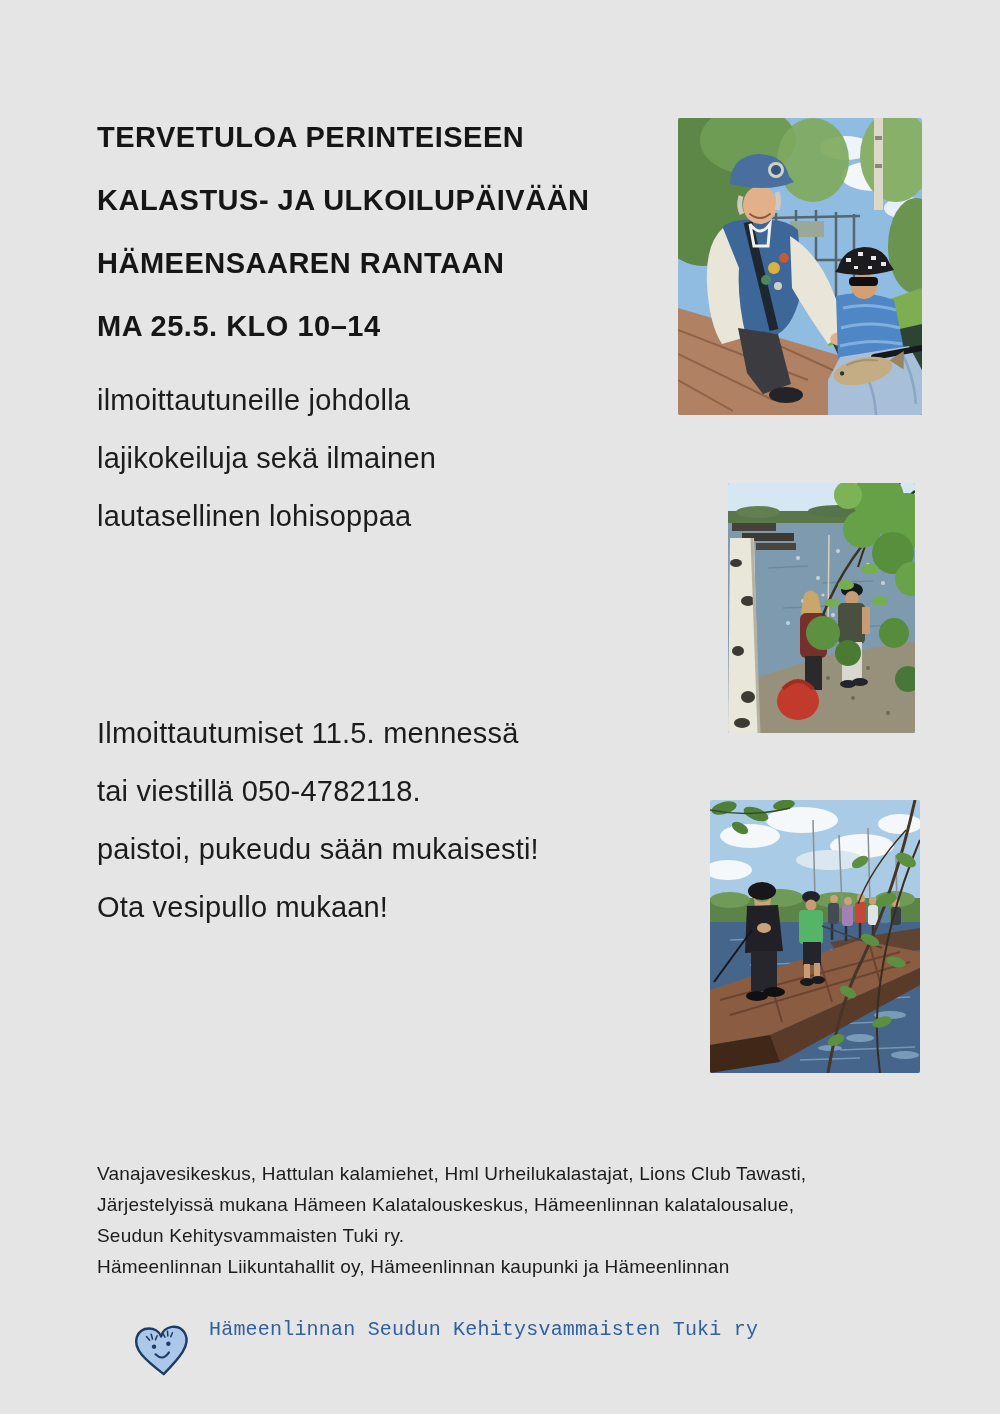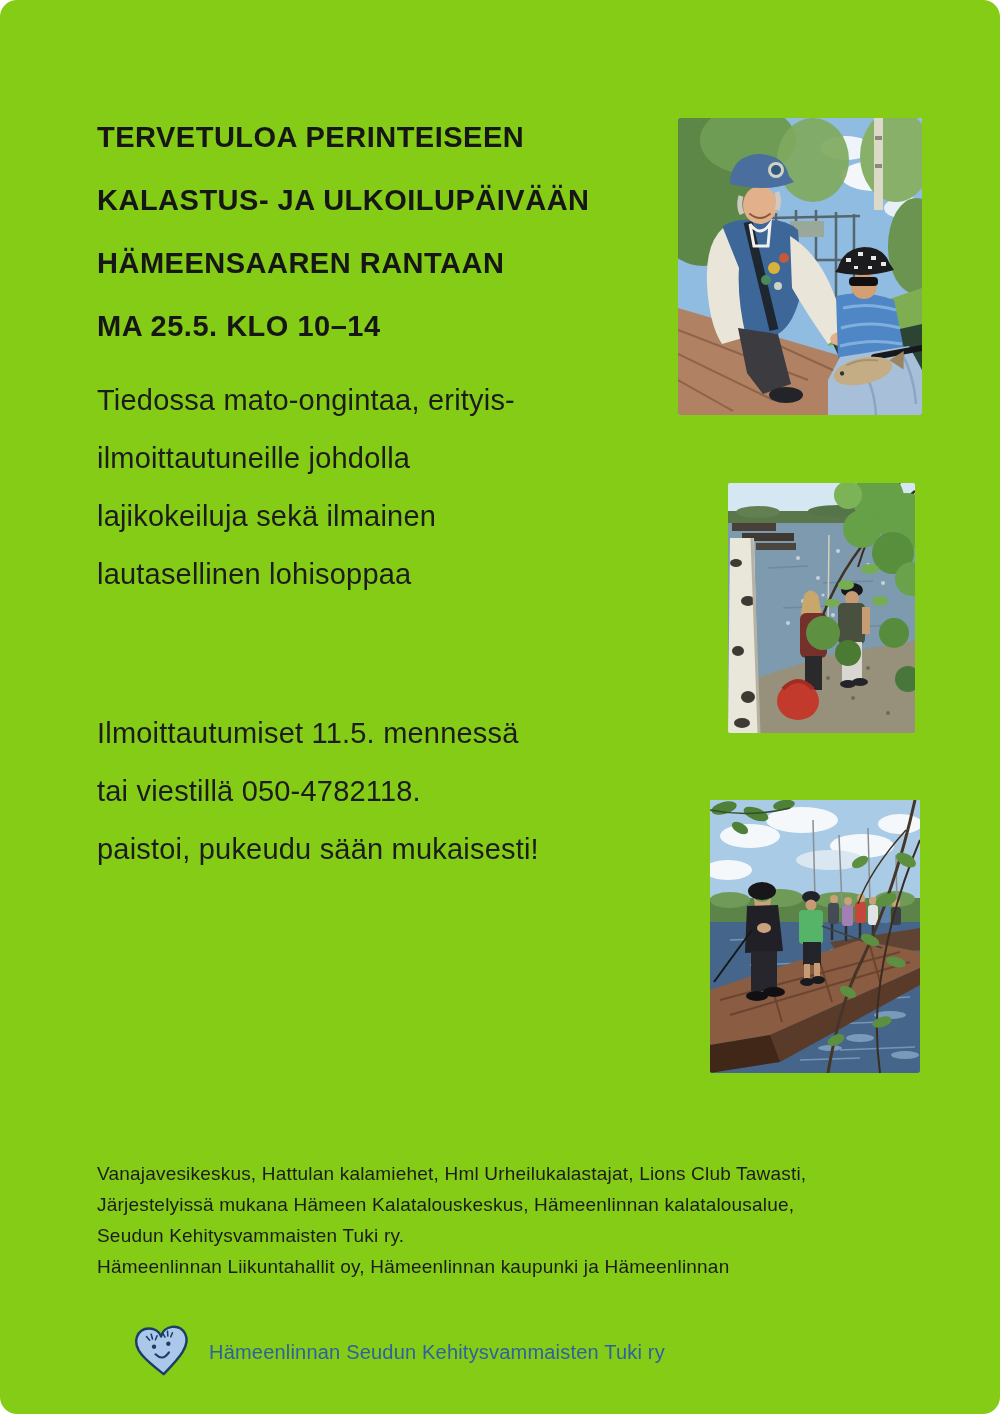--- a/index.html
+++ b/index.html
@@ -1,38 +1,38 @@
 <!DOCTYPE html>
 <html><head>
 <meta charset="utf-8">
 <style>
   html,body{margin:0;padding:0;}
   body{
     width:1000px;height:1414px;background:#ffffff;position:relative;
     font-family:"Liberation Sans","DejaVu Sans",sans-serif;color:#1b1b1b;
     overflow:hidden;
   }
-  .page{position:absolute;inset:0;background:#84cc16;border-radius:17px;}
+  .page{position:absolute;inset:0;background:#e5e5e5;}
   .title{
     position:absolute;left:97px;top:106px;width:590px;
     font-size:29px;font-weight:700;letter-spacing:0.5px;line-height:63px;
     color:#161616;white-space:nowrap;
   }
   .para{
     position:absolute;left:97px;width:590px;font-size:29px;line-height:58px;
     color:#1c1c1c;white-space:nowrap;letter-spacing:0.2px;
   }
   .intro{top:371px;}
   .registration{top:704px;}
   .organizers{
     position:absolute;left:97px;top:1158px;width:870px;
     font-size:19px;line-height:31px;color:#1c1c1c;white-space:nowrap;letter-spacing:0.2px;
   }
   .logo{
-    position:absolute;left:131px;top:1318px;display:flex;align-items:center;gap:16px;
+    position:absolute;left:131px;top:1318px;display:flex;align-items:flex-start;gap:16px;font-family:Liberation Mono, monospace;
   }
   .logo-label{font-size:20px;color:#30609f;letter-spacing:0.2px;}
   .photo{
     position:absolute;overflow:hidden;border-radius:2px;background:#cfe0ee;
   }
   .photo svg{display:block;width:100%;height:100%;}
   .photo1{left:678px;top:118px;width:244px;height:297px;}
   .photo2{left:728px;top:483px;width:187px;height:250px;}
   .photo3{left:710px;top:800px;width:210px;height:273px;}
 </style>
@@ -42,30 +42,30 @@
 <div class="page">
 
   <div class="title">
       <div>TERVETULOA PERINTEISEEN</div>
       <div>KALASTUS- JA ULKOILUPÄIVÄÄN</div>
       <div>HÄMEENSAAREN RANTAAN</div>
       <div>MA 25.5. KLO 10–14</div>
     </div>
 
   <div class="para intro">
-      <div>Tiedossa mato-ongintaa, erityis-</div>
       <div>ilmoittautuneille johdolla</div>
       <div>lajikokeiluja sekä ilmainen</div>
       <div>lautasellinen lohisoppaa</div>
     </div>
 
   <div class="para registration">
       <div>Ilmoittautumiset 11.5. mennessä</div>
       <div>tai viestillä 050-4782118.</div>
       <div>paistoi, pukeudu sään mukaisesti!</div>
+      <div>Ota vesipullo mukaan!</div>
     </div>
 
   <div class="organizers">
       <div>Vanajavesikeskus, Hattulan kalamiehet, Hml Urheilukalastajat, Lions Club Tawasti,</div>
       <div>Järjestelyissä mukana Hämeen Kalatalouskeskus, Hämeenlinnan kalatalousalue,</div>
       <div>Seudun Kehitysvammaisten Tuki ry.</div>
       <div>Hämeenlinnan Liikuntahallit oy, Hämeenlinnan kaupunki ja Hämeenlinnan</div>
     </div>
 
   <div class="photo photo1" role="img" aria-label="Elderly man in a blue cap and badge vest pointing at a fish held by a person in a black-and-white checkered cap and sunglasses on a wooden dock">

